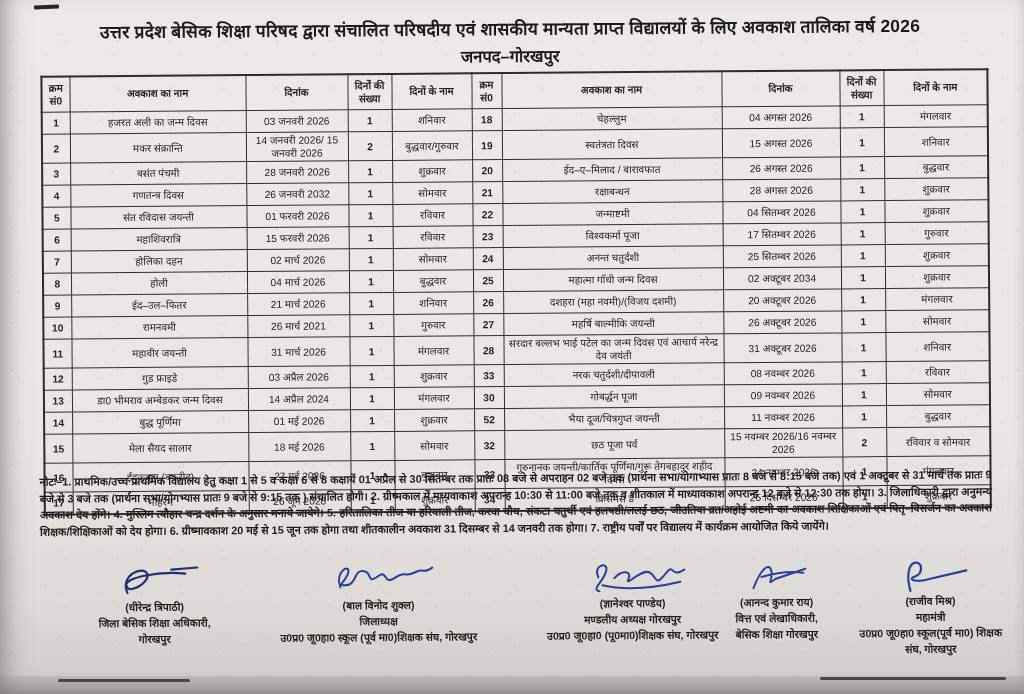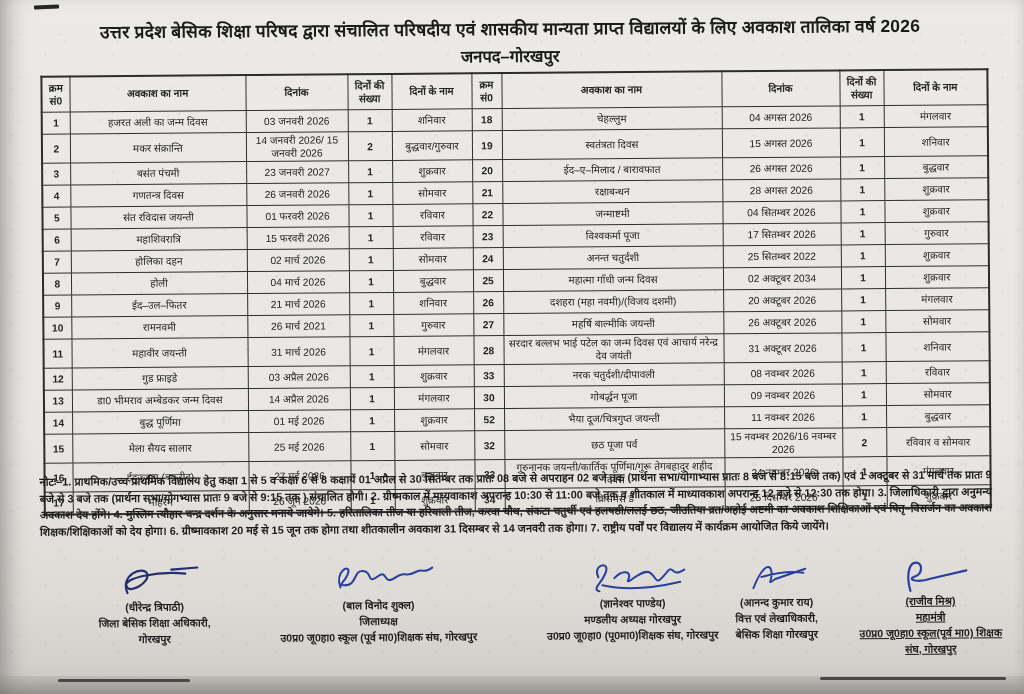--- a/index.html
+++ b/index.html
@@ -71,21 +71,21 @@
   }
 
   .sig-row{position:absolute;left:0;top:562px;width:1024px;height:110px;}
   .sig{position:absolute;text-align:center;font-size:10.6px;font-weight:bold;line-height:1.5;color:#1e1e1e;}
   .sig .ink{display:block;margin:0 auto 1px auto;height:34px;}
   .sig .ink svg{overflow:visible;}
   .s1{left:52px;width:200px;}
   .s2{left:238px;width:276px;}
   .s3{left:506px;width:248px;}
   .s4{left:688px;width:172px;}
-  .s5{left:844px;width:168px;text-decoration:underline;}
+  .s5{left:844px;width:168px;}
 </style>
 </head>
 <body>
 
 <div class="paper"></div>
 <div class="corner-dash"></div>
 
 <div class="sheet">
 
   <div class="title">उत्तर प्रदेश बेसिक शिक्षा परिषद द्वारा संचालित परिषदीय एवं शासकीय मान्यता प्राप्त विद्यालयों के लिए अवकाश तालिका वर्ष 2026</div>
@@ -139,33 +139,33 @@
           <td class="c-day">बुद्धवार/गुरुवार</td>
           <td class="c-sn">19</td>
           <td class="c-name">स्वतंत्रता दिवस</td>
           <td class="c-date">15 अगस्त 2026</td>
           <td class="c-days">1</td>
           <td class="c-day">शनिवार</td>
         </tr>
         <tr>
           <td class="c-sn">3</td>
           <td class="c-name">बसंत पंचमी</td>
-          <td class="c-date">23 जनवरी 2027</td>
+          <td class="c-date">28 जनवरी 2026</td>
           <td class="c-days">1</td>
           <td class="c-day">शुक्रवार</td>
           <td class="c-sn">20</td>
           <td class="c-name">ईद–ए–मिलाद / बारावफात</td>
           <td class="c-date">26 अगस्त 2026</td>
           <td class="c-days">1</td>
           <td class="c-day">बुद्धवार</td>
         </tr>
         <tr>
           <td class="c-sn">4</td>
           <td class="c-name">गणतन्त्र दिवस</td>
-          <td class="c-date">26 जनवरी 2026</td>
+          <td class="c-date">26 जनवरी 2032</td>
           <td class="c-days">1</td>
           <td class="c-day">सोमवार</td>
           <td class="c-sn">21</td>
           <td class="c-name">रक्षाबन्धन</td>
           <td class="c-date">28 अगस्त 2026</td>
           <td class="c-days">1</td>
           <td class="c-day">शुक्रवार</td>
         </tr>
         <tr>
           <td class="c-sn">5</td>
@@ -192,21 +192,21 @@
           <td class="c-day">गुरुवार</td>
         </tr>
         <tr>
           <td class="c-sn">7</td>
           <td class="c-name">होलिका दहन</td>
           <td class="c-date">02 मार्च 2026</td>
           <td class="c-days">1</td>
           <td class="c-day">सोमवार</td>
           <td class="c-sn">24</td>
           <td class="c-name">अनन्त चतुर्दशी</td>
-          <td class="c-date">25 सितम्बर 2022</td>
+          <td class="c-date">25 सितम्बर 2026</td>
           <td class="c-days">1</td>
           <td class="c-day">शुक्रवार</td>
         </tr>
         <tr>
           <td class="c-sn">8</td>
           <td class="c-name">होली</td>
           <td class="c-date">04 मार्च 2026</td>
           <td class="c-days">1</td>
           <td class="c-day">बुद्धवार</td>
           <td class="c-sn">25</td>
@@ -259,21 +259,21 @@
           <td class="c-day">शुक्रवार</td>
           <td class="c-sn">33</td>
           <td class="c-name">नरक चतुर्दशी/दीपावली</td>
           <td class="c-date">08 नवम्बर 2026</td>
           <td class="c-days">1</td>
           <td class="c-day">रविवार</td>
         </tr>
         <tr>
           <td class="c-sn">13</td>
           <td class="c-name">डा0 भीमराव अम्बेडकर जन्म दिवस</td>
-          <td class="c-date">14 अप्रैल 2026</td>
+          <td class="c-date">14 अप्रैल 2024</td>
           <td class="c-days">1</td>
           <td class="c-day">मंगलवार</td>
           <td class="c-sn">30</td>
           <td class="c-name">गोबर्द्धन पूजा</td>
           <td class="c-date">09 नवम्बर 2026</td>
           <td class="c-days">1</td>
           <td class="c-day">सोमवार</td>
         </tr>
         <tr>
           <td class="c-sn">14</td>
@@ -283,21 +283,21 @@
           <td class="c-day">शुक्रवार</td>
           <td class="c-sn">52</td>
           <td class="c-name">भैया दूज/चित्रगुप्त जयन्ती</td>
           <td class="c-date">11 नवम्बर 2026</td>
           <td class="c-days">1</td>
           <td class="c-day">बुद्धवार</td>
         </tr>
         <tr>
           <td class="c-sn">15</td>
           <td class="c-name">मेला सैयद सालार</td>
-          <td class="c-date">25 मई 2026</td>
+          <td class="c-date">18 मई 2026</td>
           <td class="c-days">1</td>
           <td class="c-day">सोमवार</td>
           <td class="c-sn">32</td>
           <td class="c-name">छठ पूजा पर्व</td>
           <td class="c-date">15 नवम्बर 2026/16 नवम्बर 2026</td>
           <td class="c-days">2</td>
           <td class="c-day">रविवार व सोमवार</td>
         </tr>
         <tr>
           <td class="c-sn">16</td>

